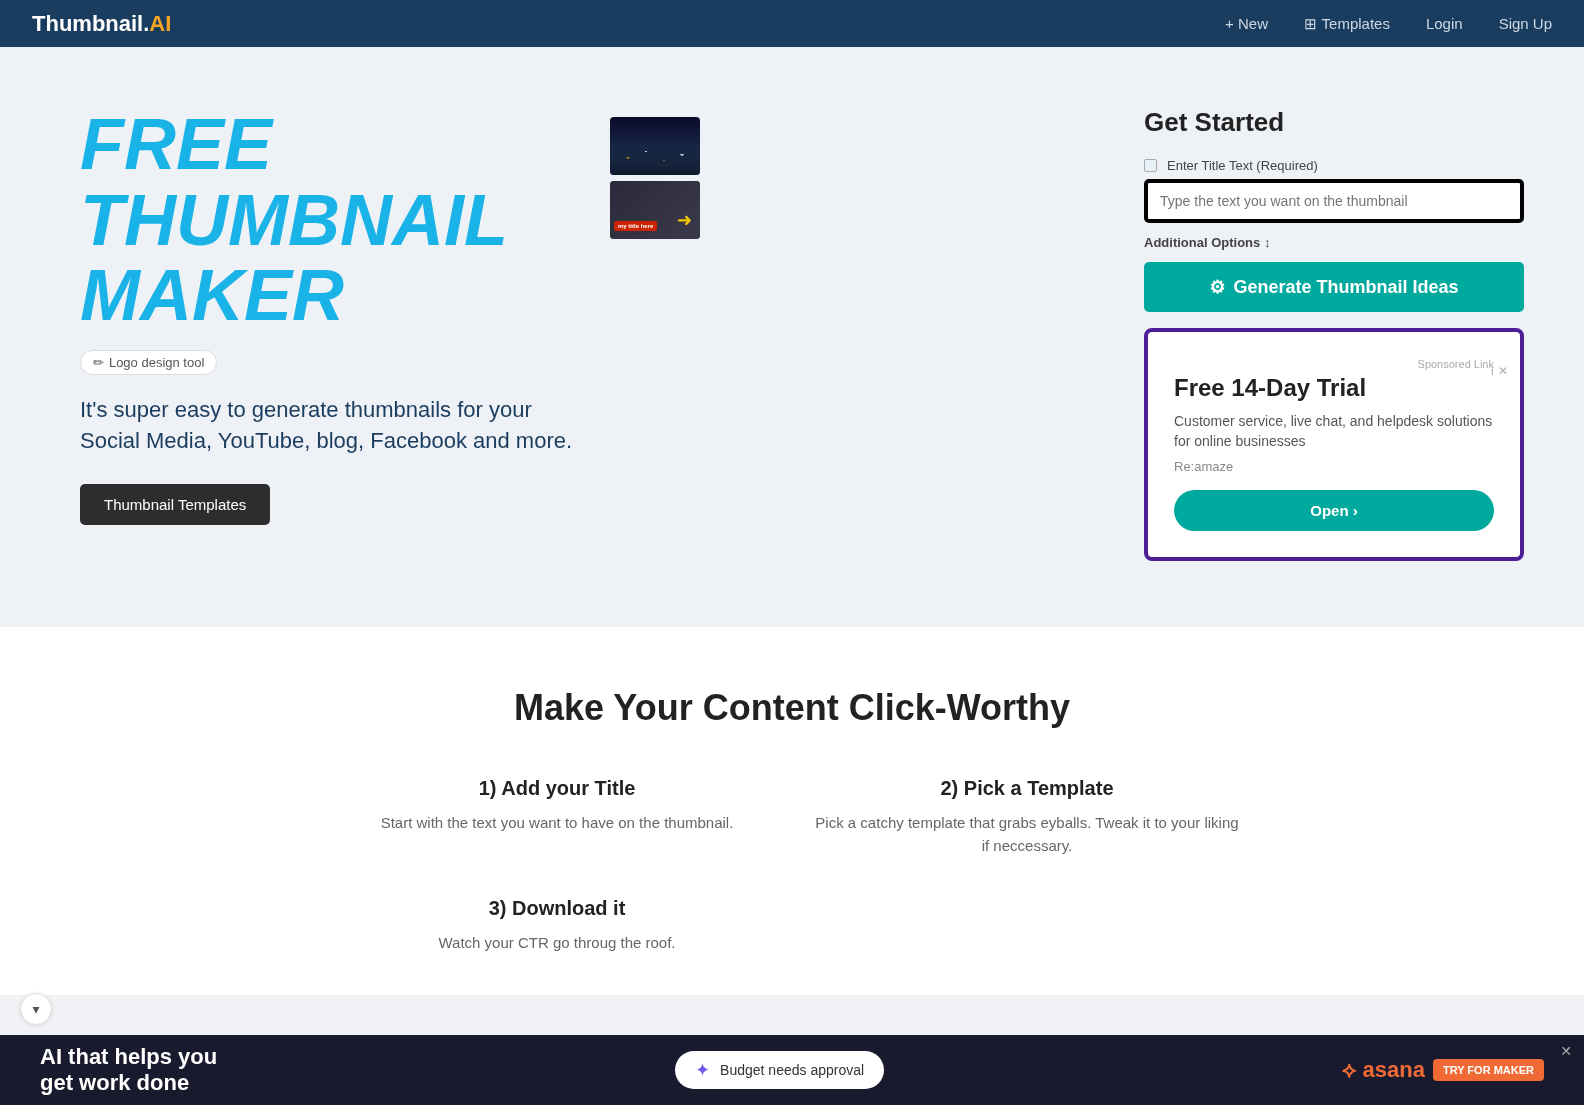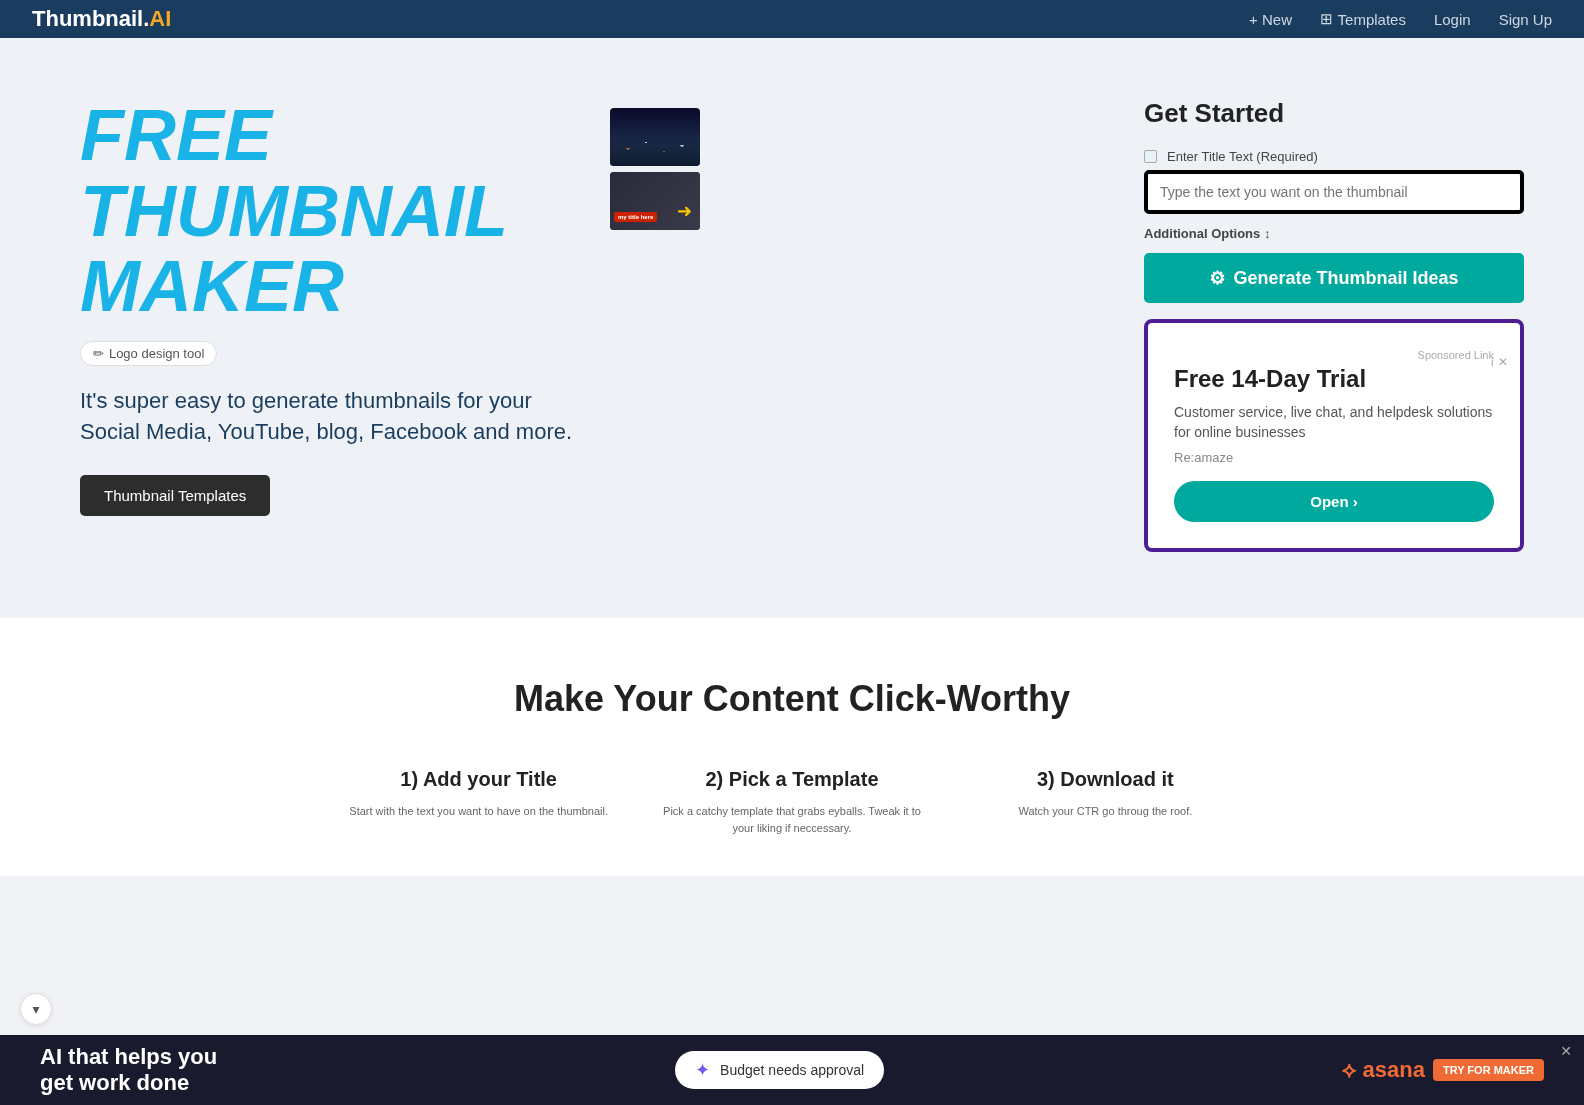--- a/index.html
+++ b/index.html
@@ -5,27 +5,27 @@
     * { margin: 0; padding: 0; box-sizing: border-box; }
     body { font-family: -apple-system, BlinkMacSystemFont, 'Segoe UI', sans-serif; background: #f0f2f5; }
 
     
     nav {
       background: #1a3c5e;
       display: flex;
       align-items: center;
       justify-content: space-between;
       padding: 14px 32px;
-      height: 38px;
+      height: 47px;
       text-align: right;
     }
     .nav-logo { display: flex; align-items: center; }
     .logo-thumbnail { color: #fff; font-size: 22px; font-weight: 700; }
     .logo-ai { color: #f5a623; font-size: 22px; font-weight: 700; }
-    .nav-right { display: flex; align-items: center; gap: 28px; }
+    .nav-right { display: flex; align-items: center; gap: 36px; }
     .nav-link { color: #cdd8e3; font-size: 15px; cursor: pointer; text-decoration: none; display: flex; align-items: center; gap: 5px; }
     .nav-new { color: #cdd8e3; font-size: 15px; cursor: pointer; display: flex; align-items: center; gap: 4px; }
     .nav-templates { color: #cdd8e3; font-size: 15px; cursor: pointer; display: flex; align-items: center; gap: 5px; }
 
     
     .hero-section {
       background: #eef1f5;
       padding: 60px 60px 60px 80px;
       display: flex;
       justify-content: space-between;
@@ -256,28 +256,28 @@
       text-align: center;
     }
     .steps-title {
       font-size: 36px;
       font-weight: 600;
       color: #222;
       margin-bottom: 48px;
     }
     .steps-grid {
       display: grid;
-      grid-template-columns: 1fr 1fr 1fr;
+      grid-template-columns: 1fr 1fr;
       gap: 40px;
       max-width: 900px;
       margin: 0 auto;
     }
     .step-item { text-align: center; }
     .step-heading { font-size: 20px; font-weight: 700; color: #222; margin-bottom: 12px; }
-    .step-desc { font-size: 11px; color: #666; line-height: 1.5; }
+    .step-desc { font-size: 15px; color: #666; line-height: 1.5; }
 
     
     .bottom-banner {
       position: fixed;
       bottom: 0;
       left: 0;
       right: 0;
       background: #1a1a2e;
       padding: 12px 40px;
       display: flex;

